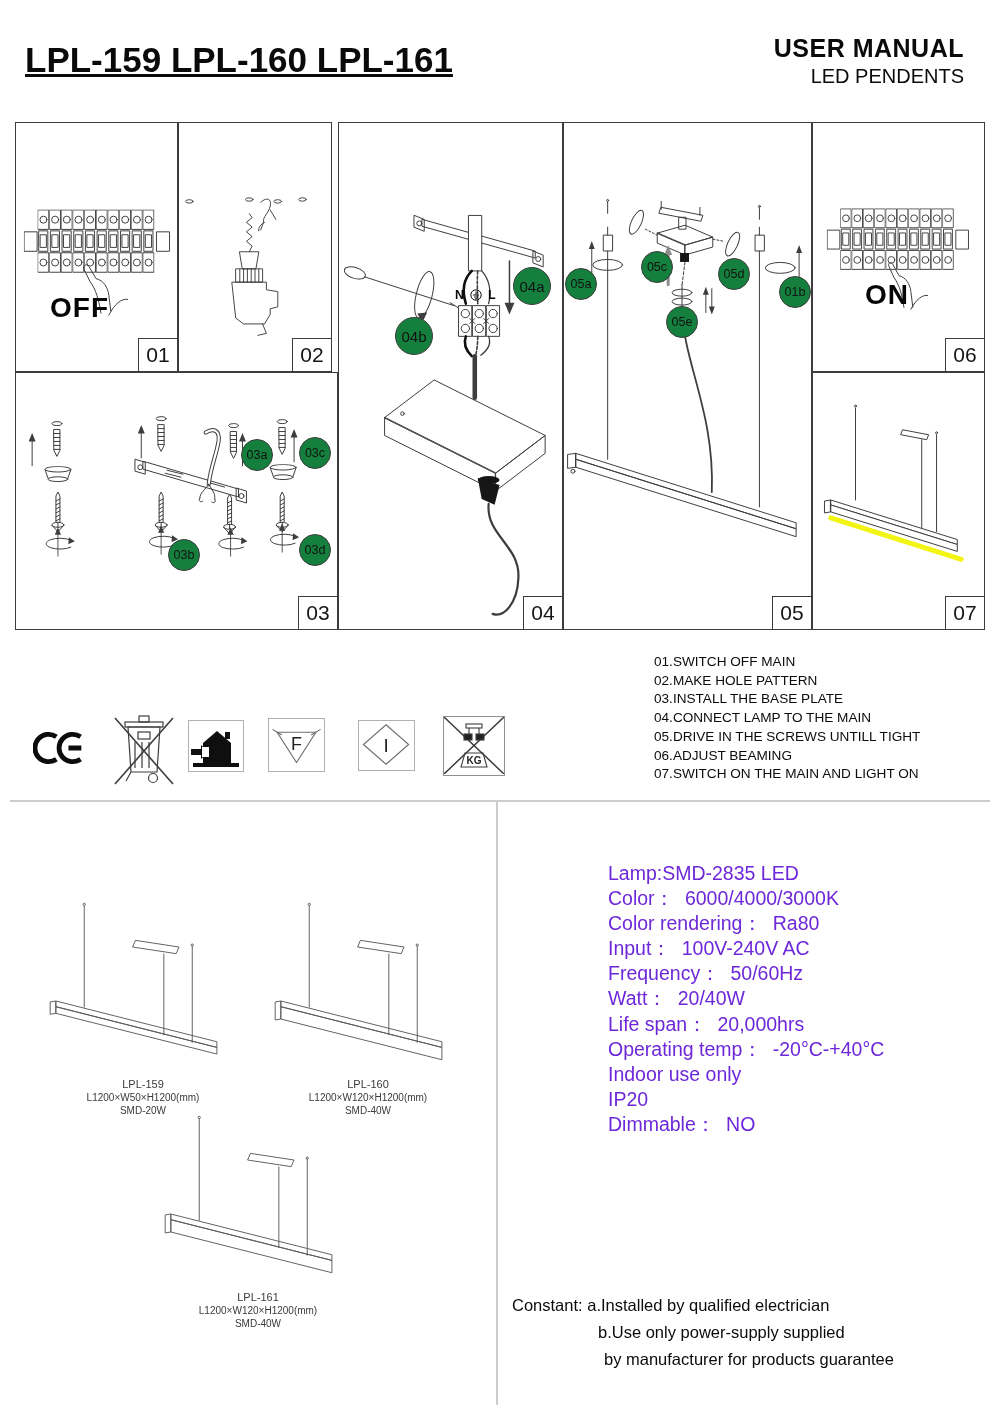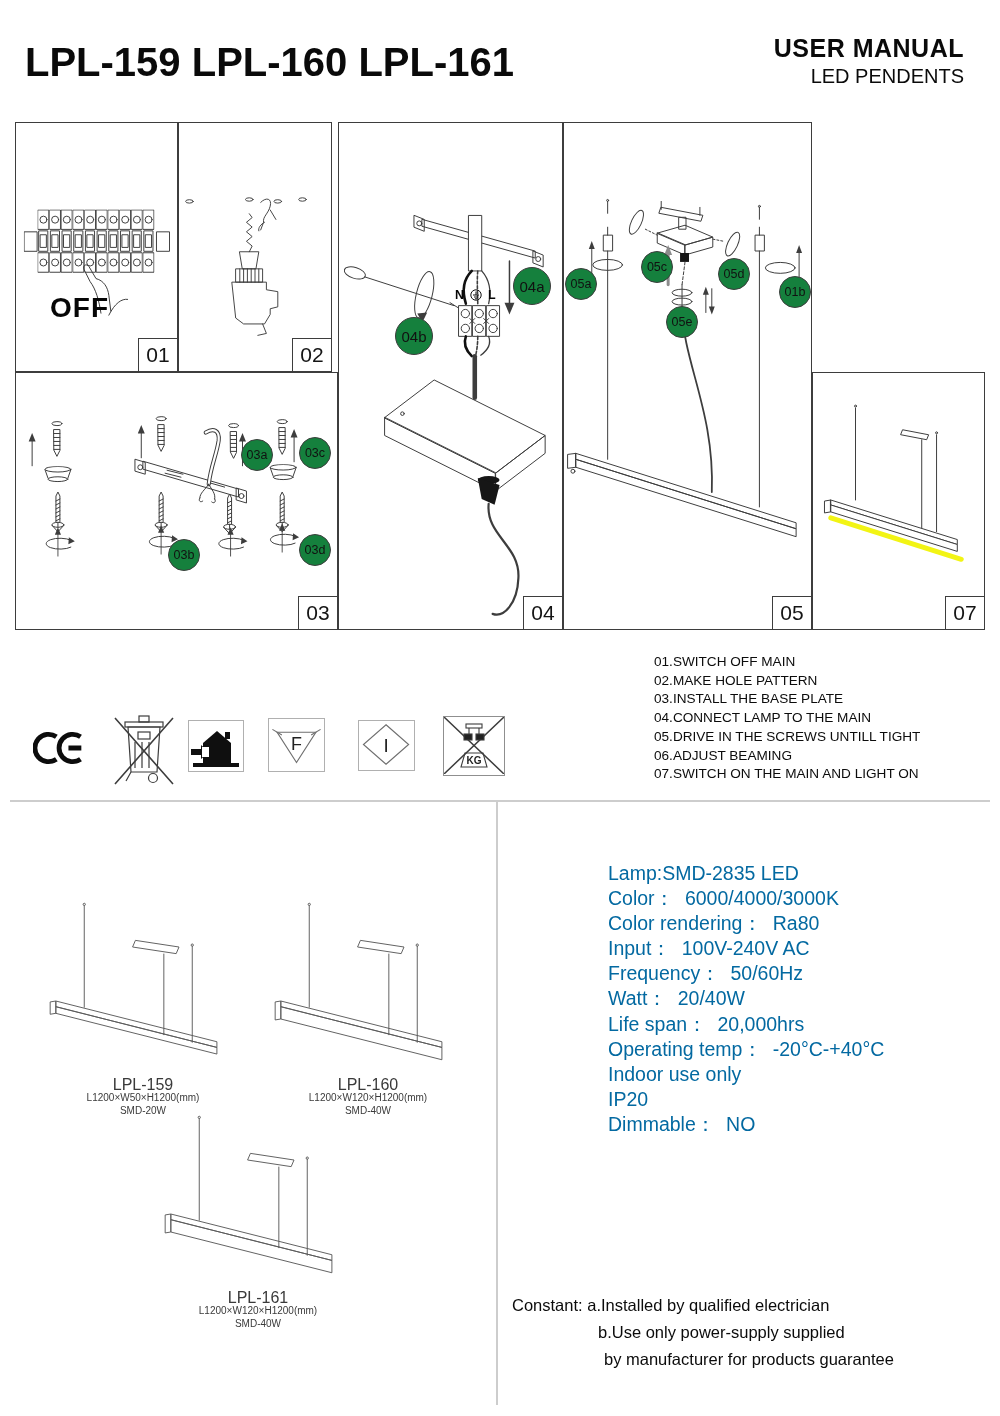--- a/index.html
+++ b/index.html
@@ -1,19 +1,19 @@
 <!DOCTYPE html>
 <html><head>
 <meta charset="utf-8">
 <style>
   html,body{margin:0;padding:0;background:#fff;}
   .page{position:relative;width:1000px;height:1416px;background:#fff;overflow:hidden;
         font-family:"Liberation Sans",sans-serif;color:#111;}
   
-  .models-title{position:absolute;left:25px;top:40px;font-size:40px;font-weight:700;color:#0a0a0a;}
+  .models-title{position:absolute;left:25px;top:40px;font-size:35px;font-weight:700;color:#0a0a0a;text-decoration:underline;}
   .manual-block{position:absolute;right:36px;top:34px;text-align:right;}
   .manual-title{font-size:25px;font-weight:700;color:#0a0a0a;letter-spacing:.5px;}
   .manual-subtitle{font-size:20px;color:#0a0a0a;margin-top:2px;}
   
   .grid{position:absolute;left:15px;top:122px;width:970px;height:508px;}
   .panel{position:absolute;border:1px solid #3d3d3d;background:#fff;box-sizing:border-box;}
   .art{position:absolute;left:0;top:0;width:100%;height:100%;stroke:#3d3d3d;fill:none;
        stroke-width:1;stroke-linecap:round;stroke-linejoin:round;}
   .numbox{position:absolute;right:-1px;bottom:-1px;width:38px;height:32px;border:1px solid #3d3d3d;
           display:flex;align-items:center;justify-content:center;font-size:21px;color:#141414;background:#fff;}
@@ -27,23 +27,23 @@
   .cert{position:absolute;}
   .tile{box-sizing:border-box;border:1.4px solid #b0b0b0;background:#fff;position:absolute;}
   
   .instructions{position:absolute;left:654px;top:653px;font-size:13.6px;line-height:18.7px;color:#0c0c0c;}
   
   .hrule{position:absolute;left:10px;top:800px;width:980px;height:2px;background:#cdcdcd;}
   .vrule{position:absolute;left:496px;top:801px;width:2px;height:604px;background:#cdcdcd;}
   
   .product-art{position:absolute;stroke:#5a5a5a;fill:none;stroke-width:1;}
   .product-label{position:absolute;text-align:center;font-size:10px;line-height:13px;color:#3a3a3a;}
-  .product-label .pname{font-size:16px;}
-  
-  .specs{position:absolute;left:608px;top:861px;font-size:19.5px;line-height:25.1px;color:#0369a1;}
+  .product-label .pname{font-size:11px;}
+  
+  .specs{position:absolute;left:608px;top:861px;font-size:19.5px;line-height:25.1px;color:#6d28d9;}
   .specs div{white-space:pre;}
   
   .cautions{position:absolute;left:512px;top:1292px;font-size:16.5px;line-height:27px;color:#0b0b0b;}
   .cautions .c1{padding-left:86px;}
   .cautions .c2{padding-left:92px;}
 </style>
 </head>
 <body>
 
 <svg width="0" height="0" style="position:absolute" aria-hidden="true">
@@ -277,20 +277,29 @@
         <circle cx="9" cy="350" r="2"></circle>
       </svg>
       <div class="callout" style="left:1px;top:145px">05a</div>
       <div class="callout" style="left:215px;top:153px">01b</div>
       <div class="callout" style="left:77px;top:128px">05c</div>
       <div class="callout" style="left:154px;top:135px">05d</div>
       <div class="callout" style="left:102px;top:183px">05e</div>
       <div class="numbox">05</div>
     </div>
 
+    <div class="panel" style="left:797px;top:0;width:173px;height:250px">
+      <svg class="art" viewBox="0 0 173 250">
+        <use href="#sym-breaker" x="14" y="84" width="144" height="67"></use>
+        <path d="M92,186 c-2,-12 -4,-22 -10,-30 l-5,-11 c-2,-4 2,-6 4,-2 l6,11 c7,2 11,8 12,16 l2,16"></path>
+        <path d="M99,188 c5,-10 12,-15 17,-14"></path>
+      </svg>
+      <div class="statelabel" style="left:52px;top:156px">ON</div>
+      <div class="numbox">06</div>
+    </div>
 
     <div class="panel" style="left:797px;top:250px;width:173px;height:258px">
       <svg class="art" viewBox="0 0 173 258">
         <circle cx="43" cy="33" r="1"></circle>
           <path d="M43,35 V128"></path>
         <polygon points="91,57 117,62 115,67 89,62"></polygon>
         <path d="M110,67 V158"></path>
         <circle cx="125" cy="60" r="1"></circle>
           <path d="M125,62 V160"></path>
         <path d="M18,146 L150,188" stroke-width="5" stroke="#f2f414"></path>

